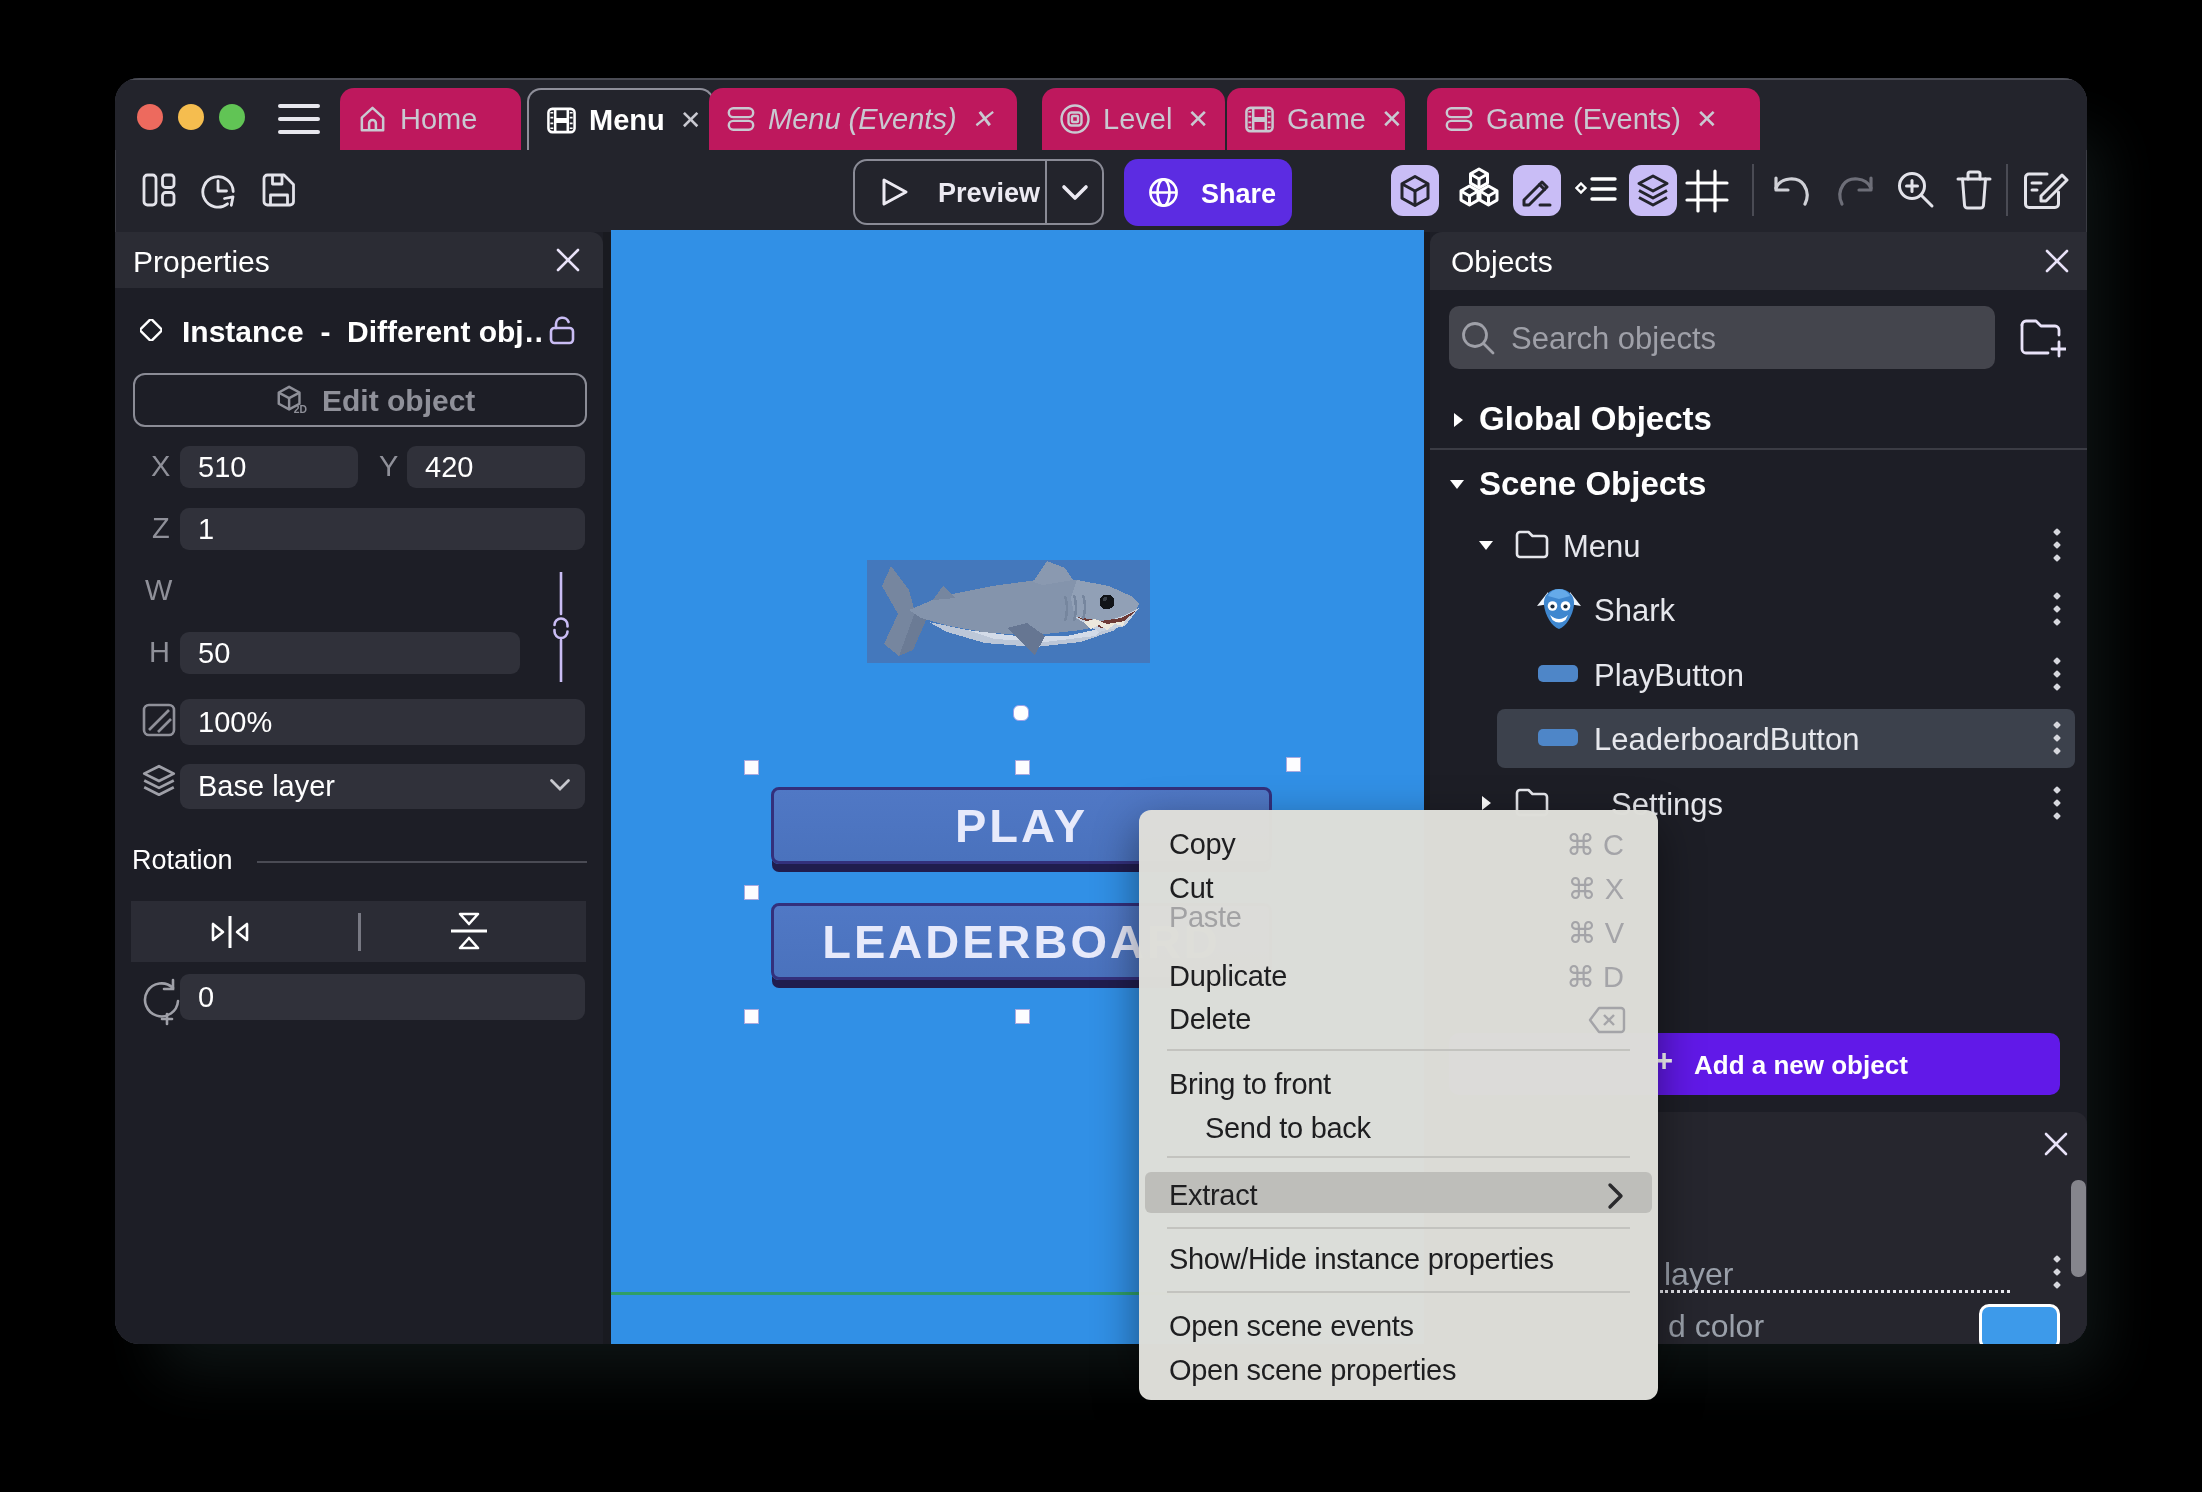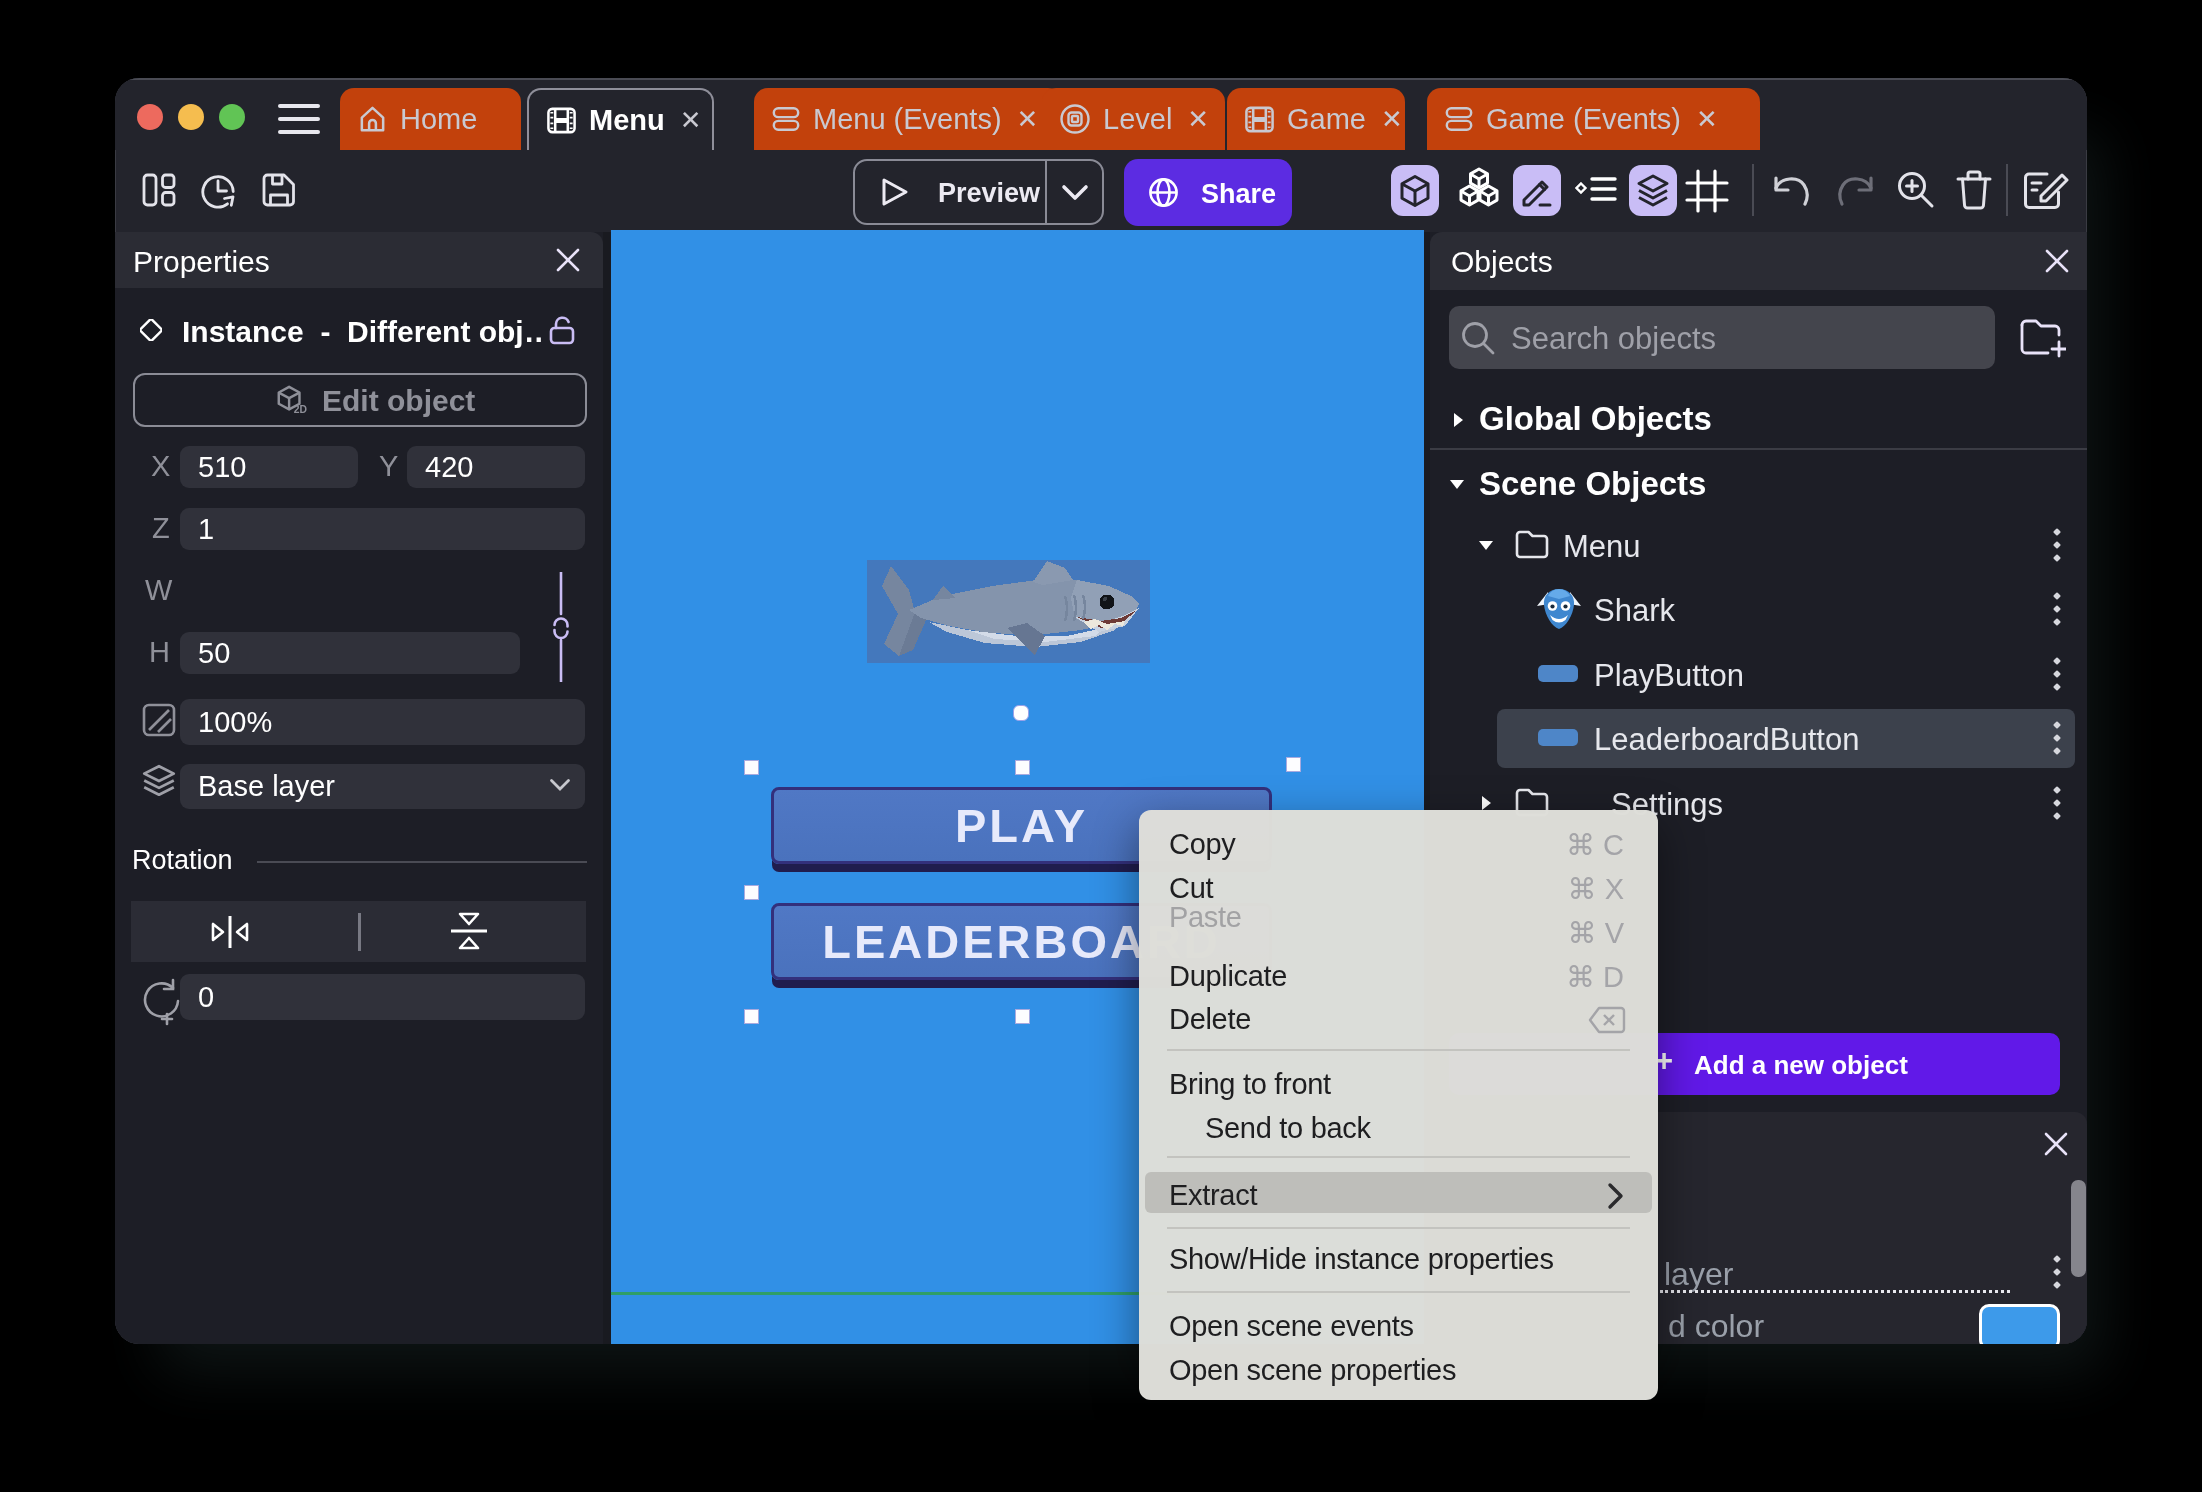--- a/index.html
+++ b/index.html
@@ -3,21 +3,21 @@
 <meta charset="utf-8">
 <style>
   html,body{margin:0;padding:0;background:#000;}
   #page{position:relative;width:2202px;height:1492px;background:#000;overflow:hidden;
     font-family:"Liberation Sans", sans-serif;}
   #win{position:absolute;left:115px;top:78px;width:1972px;height:1266px;background:#23242c;
     border-radius:24px;overflow:hidden;box-shadow:0 0 0 1px #3a3b43 inset, 30px 42px 60px -14px rgba(70,105,105,0.20);}
   .abs{position:absolute;}
   svg{display:block;}
   .txt{white-space:nowrap;}
-  .tab{top:10px;height:62px;background:#c2410c;border-radius:14px 14px 0 0;display:flex;align-items:center;gap:12px;padding:0 17px;box-sizing:border-box;overflow:hidden;}
+  .tab{top:10px;height:62px;background:#be185d;border-radius:14px 14px 0 0;display:flex;align-items:center;gap:12px;padding:0 17px;box-sizing:border-box;overflow:hidden;}
   .tab *{flex:none;}
   .tab.active{background:#23242c;border:2px solid #8f8f9a;border-bottom:none;}
   .tabtxt{font-size:29px;color:#c9c9d1;white-space:nowrap;}
   .tabx{font-size:26px;color:#c9c9d1;margin-left:3px;}
   .ibtn{position:absolute;width:48px;height:51px;border-radius:12px;background:#c9bdf6;display:flex;align-items:center;justify-content:center;}
   .input{position:absolute;background:#30313a;border-radius:9px;color:#fff;font-size:29px;display:flex;align-items:center;padding-left:18px;box-sizing:border-box;}
   .flabel{position:absolute;color:#8f9099;font-size:29px;}
   .row-txt{color:#e6e7ec;font-size:31px;}
   .kebab{position:absolute;width:8px;height:34px;}
   .mi{position:absolute;left:30px;font-size:29px;letter-spacing:-0.3px;color:#1e1e20;white-space:nowrap;}
@@ -71,21 +71,21 @@
               <line x1="24.5" y1="8" x2="27.5" y2="8"></line>
               <line x1="24.5" y1="13" x2="27.5" y2="13"></line>
               <line x1="24.5" y1="19" x2="27.5" y2="19"></line>
               <line x1="24.5" y1="24" x2="27.5" y2="24"></line>
             </g>
           </g>
         </svg>
     <span class="tabtxt" style="color:#fff;font-weight:bold;">Menu</span>
     <span class="tabx">✕</span>
   </div>
-  <div class="abs tab" style="left:639px;width:308px;">
+  <div class="abs tab" style="left:594px;width:308px;font-style:italic;">
     <svg width="30" height="30" viewBox="0 0 32 32">
           <g fill="none" stroke="#c9c9d1" stroke-width="2.6">
             <rect x="3" y="4.5" width="26" height="9.5" rx="4.75"></rect>
             <rect x="3" y="18" width="26" height="9.5" rx="4.75"></rect>
           </g>
         </svg>
     <span class="tabtxt">Menu (Events)</span>
     <span class="tabx">✕</span>
   </div>
   <div class="abs tab" style="left:927px;width:183px;">

